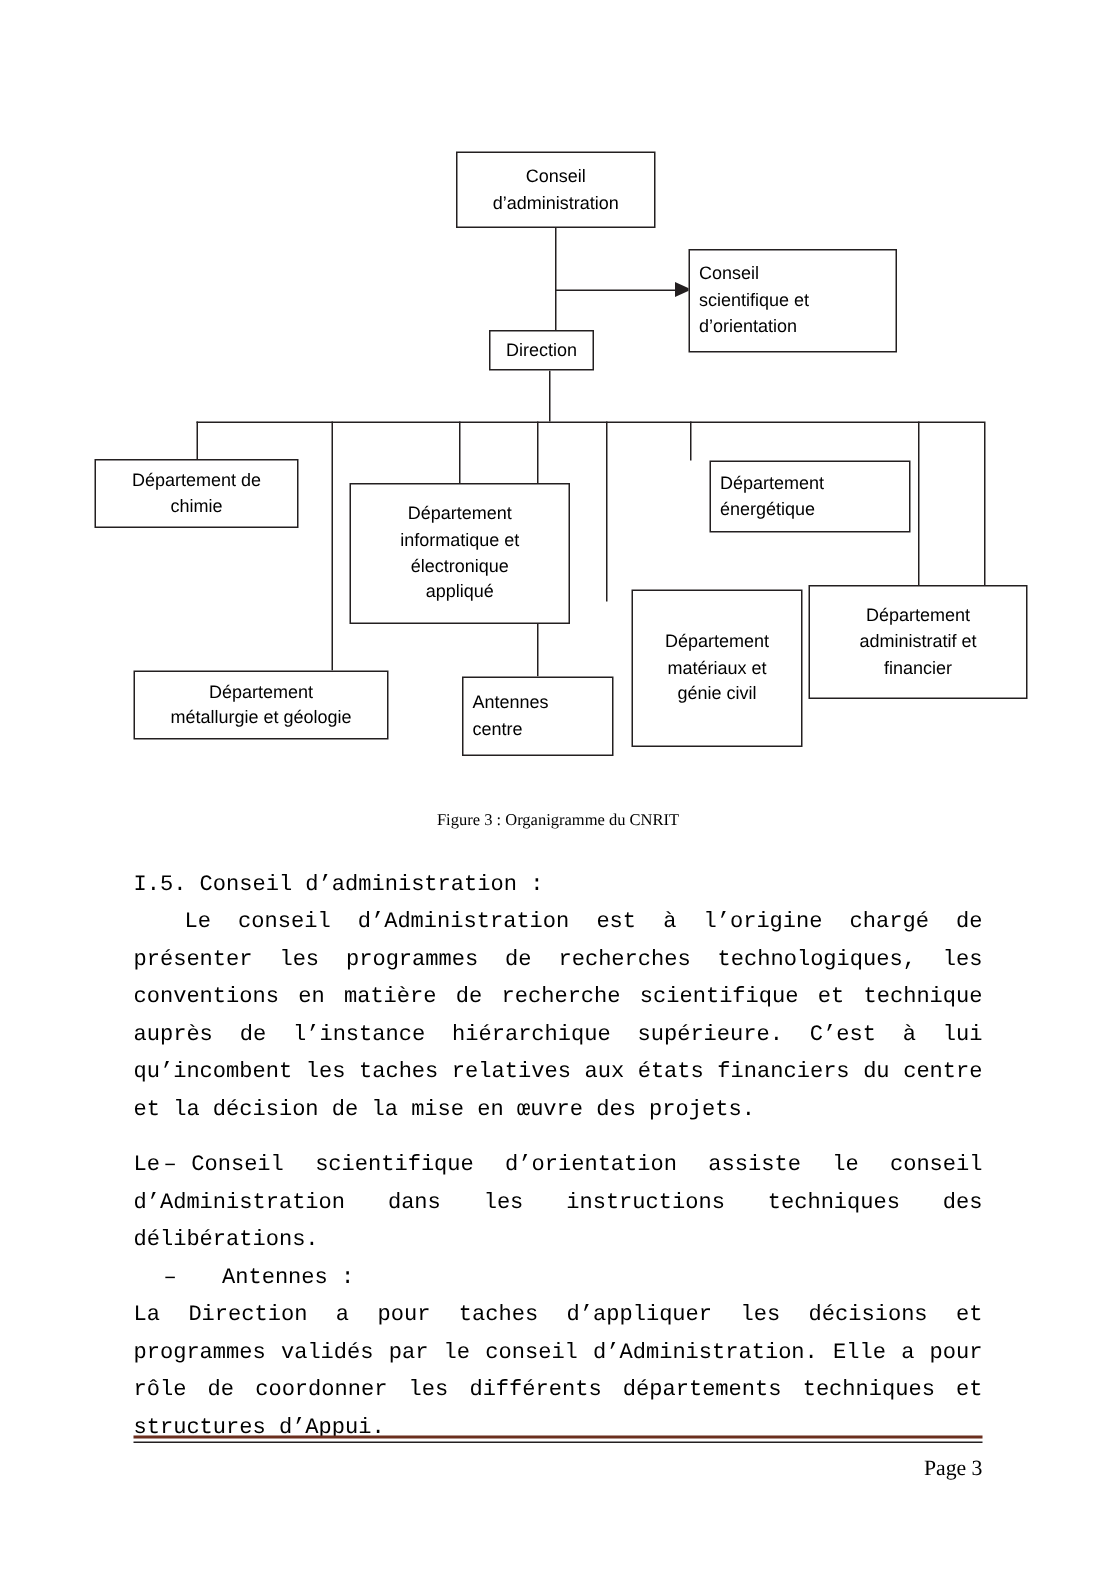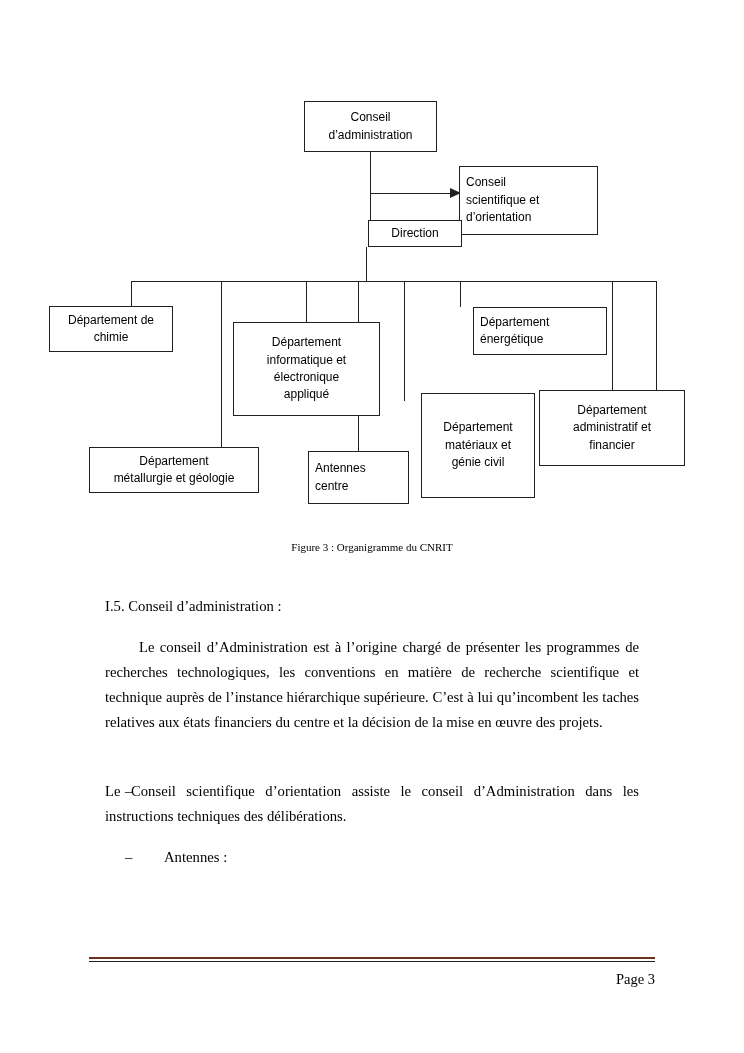--- a/index.html
+++ b/index.html
@@ -80,22 +80,23 @@
     position: absolute;
     left: 89px;
     top: 578px;
     width: 566px;
     font-family: "Liberation Serif", serif;
     font-size: 14.7px;
     line-height: 25px;
     color: #000000;
   }
   #body-text p {
-    margin: 16px;
+    margin: 0;
     text-align: justify;
+    font-family: Liberation Mono, monospace;
   }
   #body-text p.heading {
     text-align: left;
   }
   #body-text p.indent {
     text-indent: 34px;
   }
   #body-text p.dash-item {
     padding-left: 20px;
     text-indent: 0;
@@ -168,25 +169,25 @@
     <span class="inner">Conseil
 d’administration</span>
   </div>
 
   <div class="node left-align" style="left:459px; top:166px; width:139px; height:69px;">
     <span class="inner">Conseil
 scientifique        et
 d’orientation</span>
   </div>
 
-  <div class="node" style="left:326px; top:220px; width:94px; height:27px;margin-left:42px;">
+  <div class="node" style="left:326px; top:220px; width:70px; height:27px;">
     <span class="inner">Direction</span>
   </div>
 
-  <div class="node" style="left:49px; top:306px; width:124px; height:46px;">
+  <div class="node" style="left:63px; top:306px; width:136px; height:46px;">
     <span class="inner">Département de
 chimie</span>
   </div>
 
   <div class="node" style="left:233px; top:322px; width:147px; height:94px;">
     <span class="inner">Département
 informatique et
 électronique
 appliqué</span>
   </div>
@@ -226,17 +227,18 @@
   <p class="indent">Le conseil d’Administration est à l’origine chargé de présenter les programmes de recherches technologiques, les conventions en matière de recherche scientifique et technique auprès de l’instance hiérarchique supérieure. C’est à lui qu’incombent les taches relatives aux états financiers du centre et la décision de la mise en œuvre des projets.</p>
   <div class="gap"></div>
   <p class="dash-item">
     <span class="dash" style="left:20px;">–</span>
   </p>
   <p>Le Conseil scientifique d’orientation assiste le conseil d’Administration dans les instructions techniques des délibérations.</p>
   <p class="dash-item">
     <span class="dash" style="left:20px;">–</span>
     <span style="padding-left:39px;">Antennes :</span>
   </p>
+  <p>La Direction a pour taches d’appliquer les décisions et programmes validés par le conseil d’Administration. Elle a pour rôle de coordonner les différents départements techniques et structures d’Appui.</p>
 </div>
 
 <div id="footer-rule-top"></div>
 <div id="footer-rule-bottom"></div>
 <div id="page-number">Page 3</div>
 
 </body></html>

